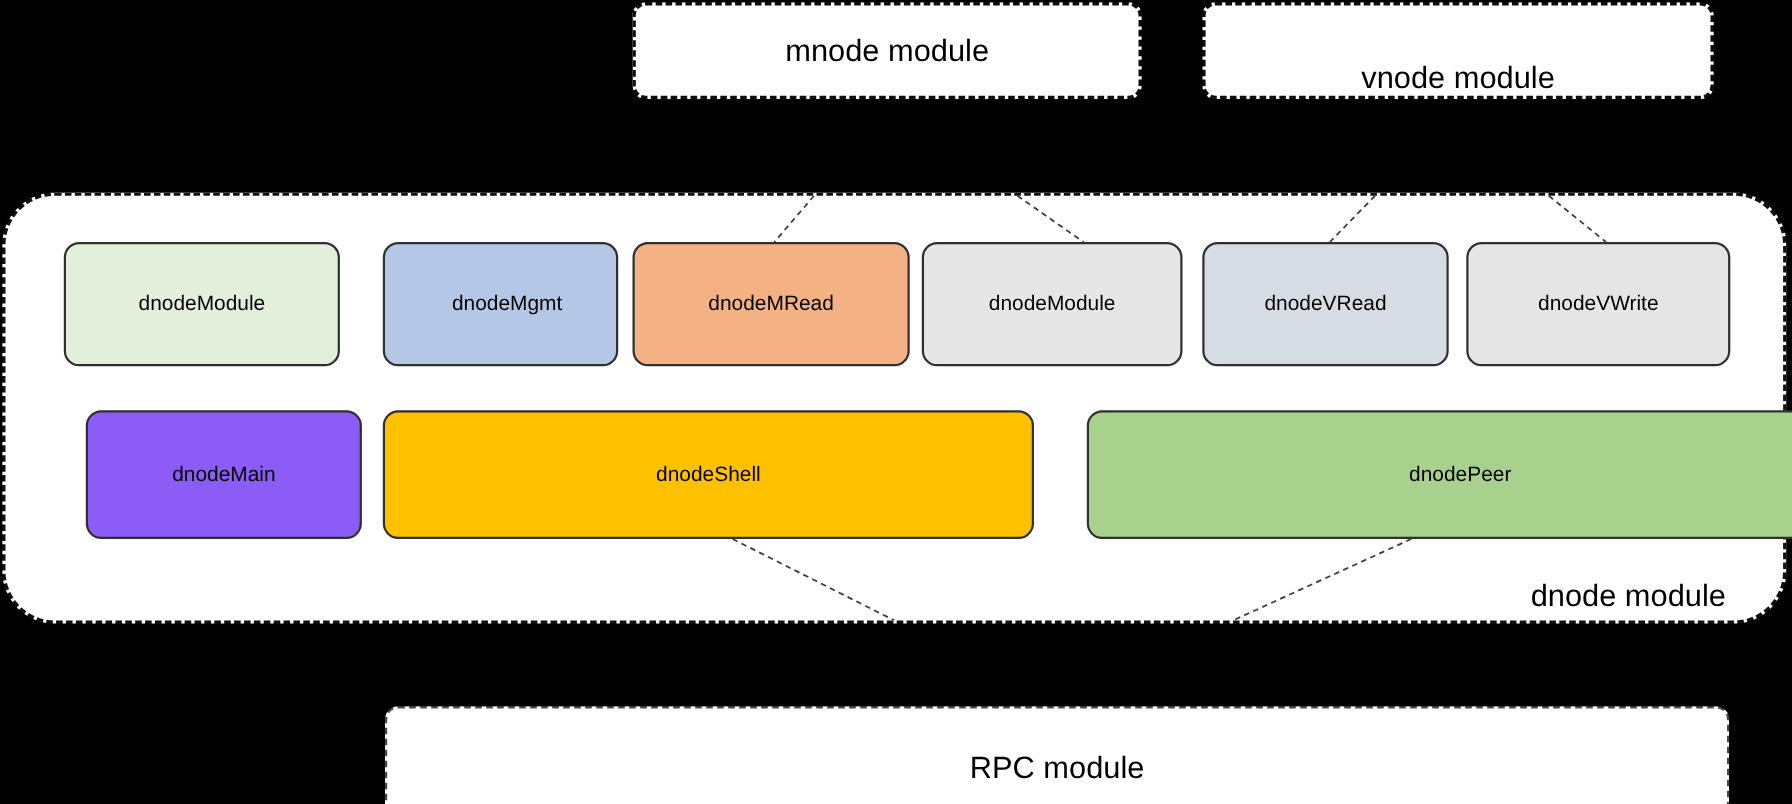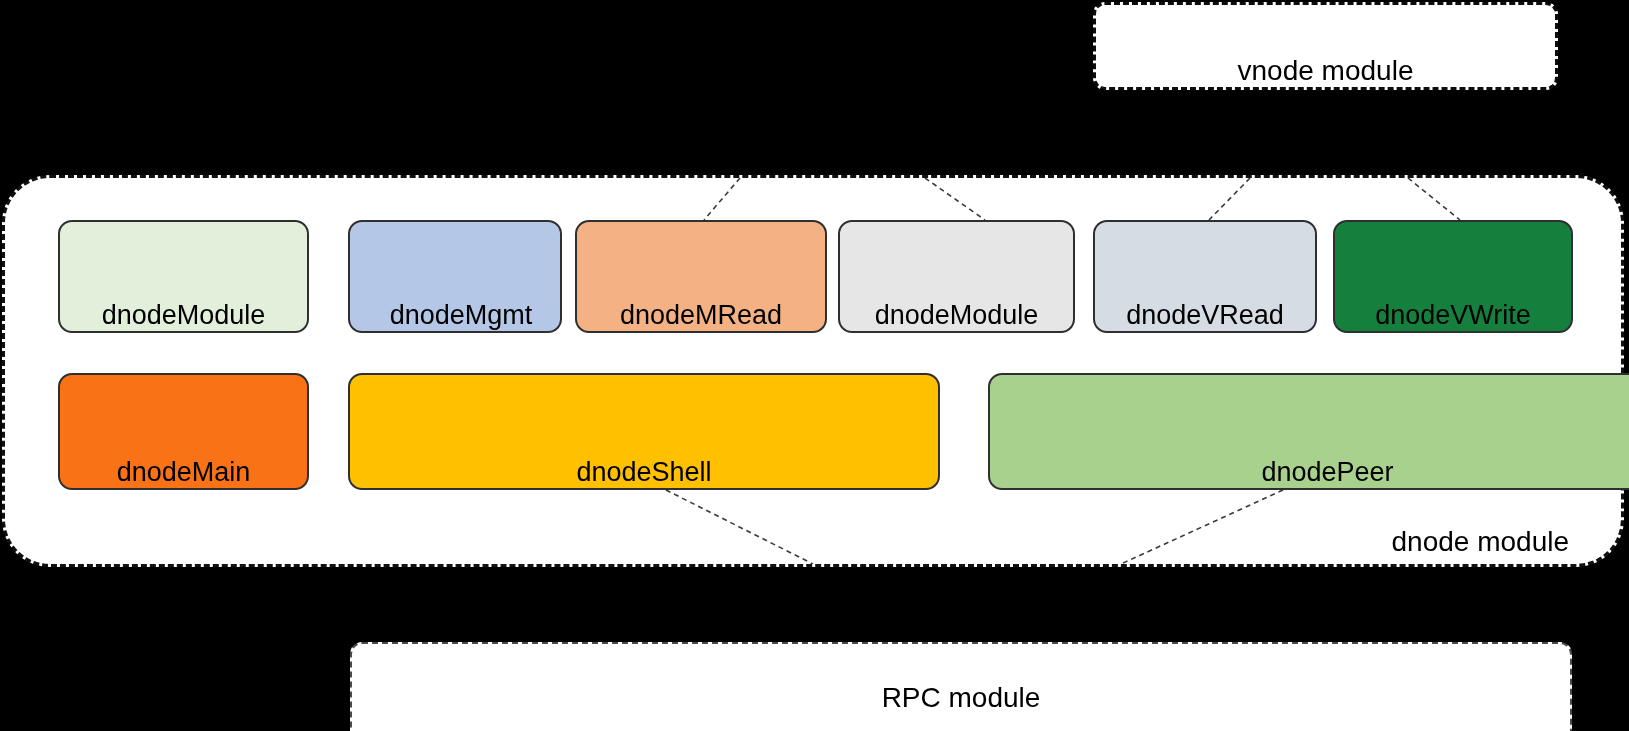--- a/index.html
+++ b/index.html
@@ -36,23 +36,23 @@
     box-sizing:border-box;
   }
   .connectors{
     position:absolute;left:0;top:0;width:1616px;height:386px;
     pointer-events:none;
   }
   .block{
     position:absolute;
     border:2.5px solid #2f2f2f;
     border-radius:14px;
-    display:flex;align-items:flex-end;justify-content:center;
+    display:flex;align-items:center;justify-content:center;
     box-sizing:border-box;
-    font-size:27px;color:#000;
+    font-size:19px;color:#000;
   }
   
   .b0{left:53px;top:42px;width:251px;height:113px;}
   .b1{left:343px;top:42px;width:214px;height:113px;}
   .b2{left:570px;top:42px;width:252px;height:113px;}
   .b3{left:833px;top:42px;width:237px;height:113px;}
   .b4{left:1088px;top:42px;width:224px;height:113px;}
   .b5{left:1328px;top:42px;width:240px;height:113px;}
   
   .b6{left:53px;top:195px;width:251px;height:117px;}
@@ -63,20 +63,23 @@
     right:52px;bottom:6px;
     font-size:28px;color:#000;
     white-space:nowrap;
   }
 </style>
 </head>
 <body>
 
 <div class="stage">
 
+  <div class="module-box mnode">
+    <span>mnode module</span>
+  </div>
 
   <div class="module-box vnode">
     <span>vnode module</span>
   </div>
 
   <div class="dnode-container">
 
     <svg class="connectors" viewBox="0 0 1616 386" xmlns="http://www.w3.org/2000/svg">
       <g stroke="#3a3a3a" stroke-width="1.6" stroke-dasharray="5 4">
         <line x1="735" y1="0" x2="699" y2="42"></line>
@@ -96,24 +99,24 @@
     </div>
     <div class="block b2" style="background: rgb(244, 177, 131);">
       <span>dnodeMRead</span>
     </div>
     <div class="block b3" style="background: rgb(231, 230, 230);">
       <span>dnodeModule</span>
     </div>
     <div class="block b4" style="background: rgb(214, 220, 228);">
       <span>dnodeVRead</span>
     </div>
-    <div class="block b5" style="background: #15803d;">
+    <div class="block b5" style="background: #e5e5e5;">
       <span>dnodeVWrite</span>
     </div>
-    <div class="block b6" style="background: #f97316;">
+    <div class="block b6" style="background: #8b5cf6; margin-left: 20px;">
       <span>dnodeMain</span>
     </div>
     <div class="block b7" style="background: rgb(255, 192, 0);">
       <span>dnodeShell</span>
     </div>
     <div class="block b8" style="background: rgb(169, 209, 142);">
       <span>dnodePeer</span>
     </div>
 
     <div class="container-label">dnode module</div>

